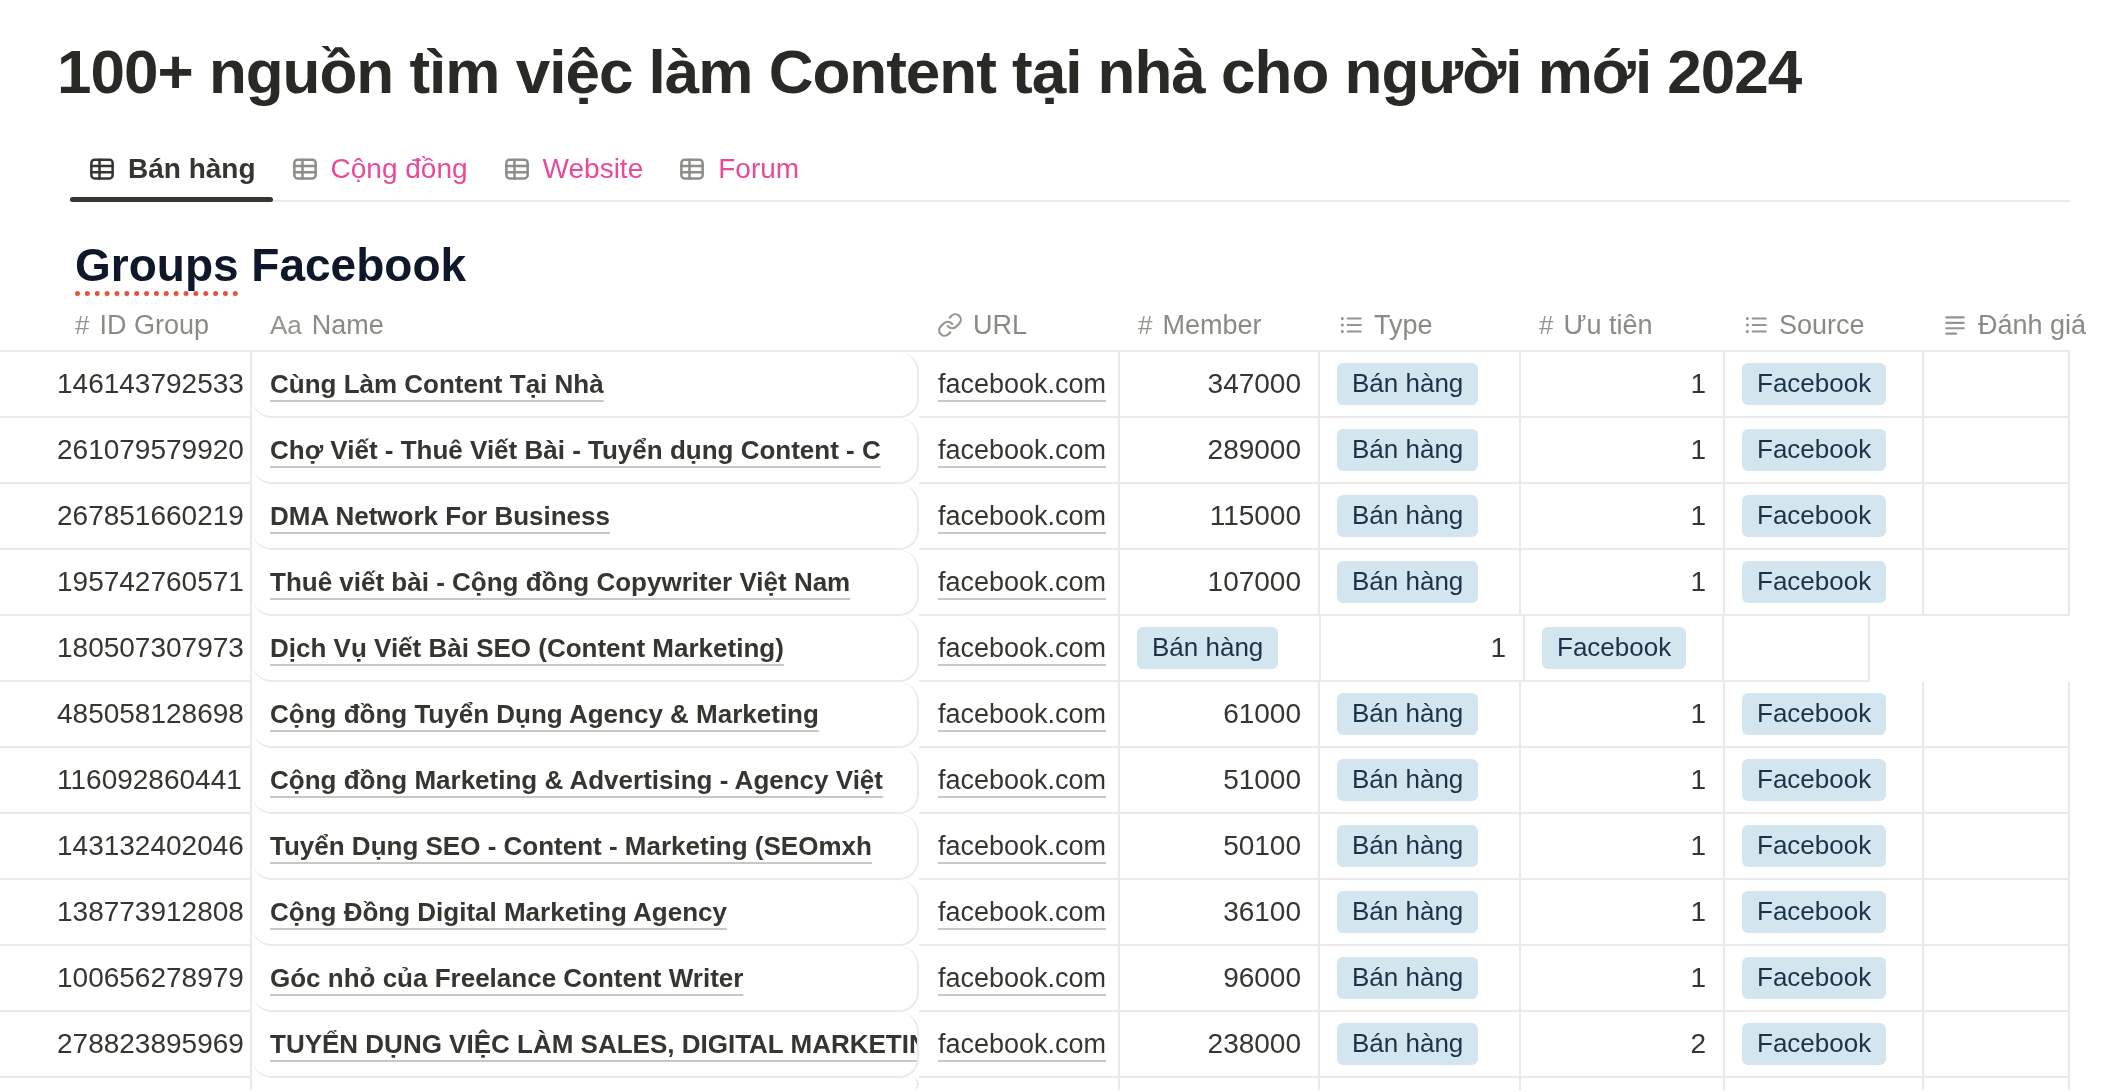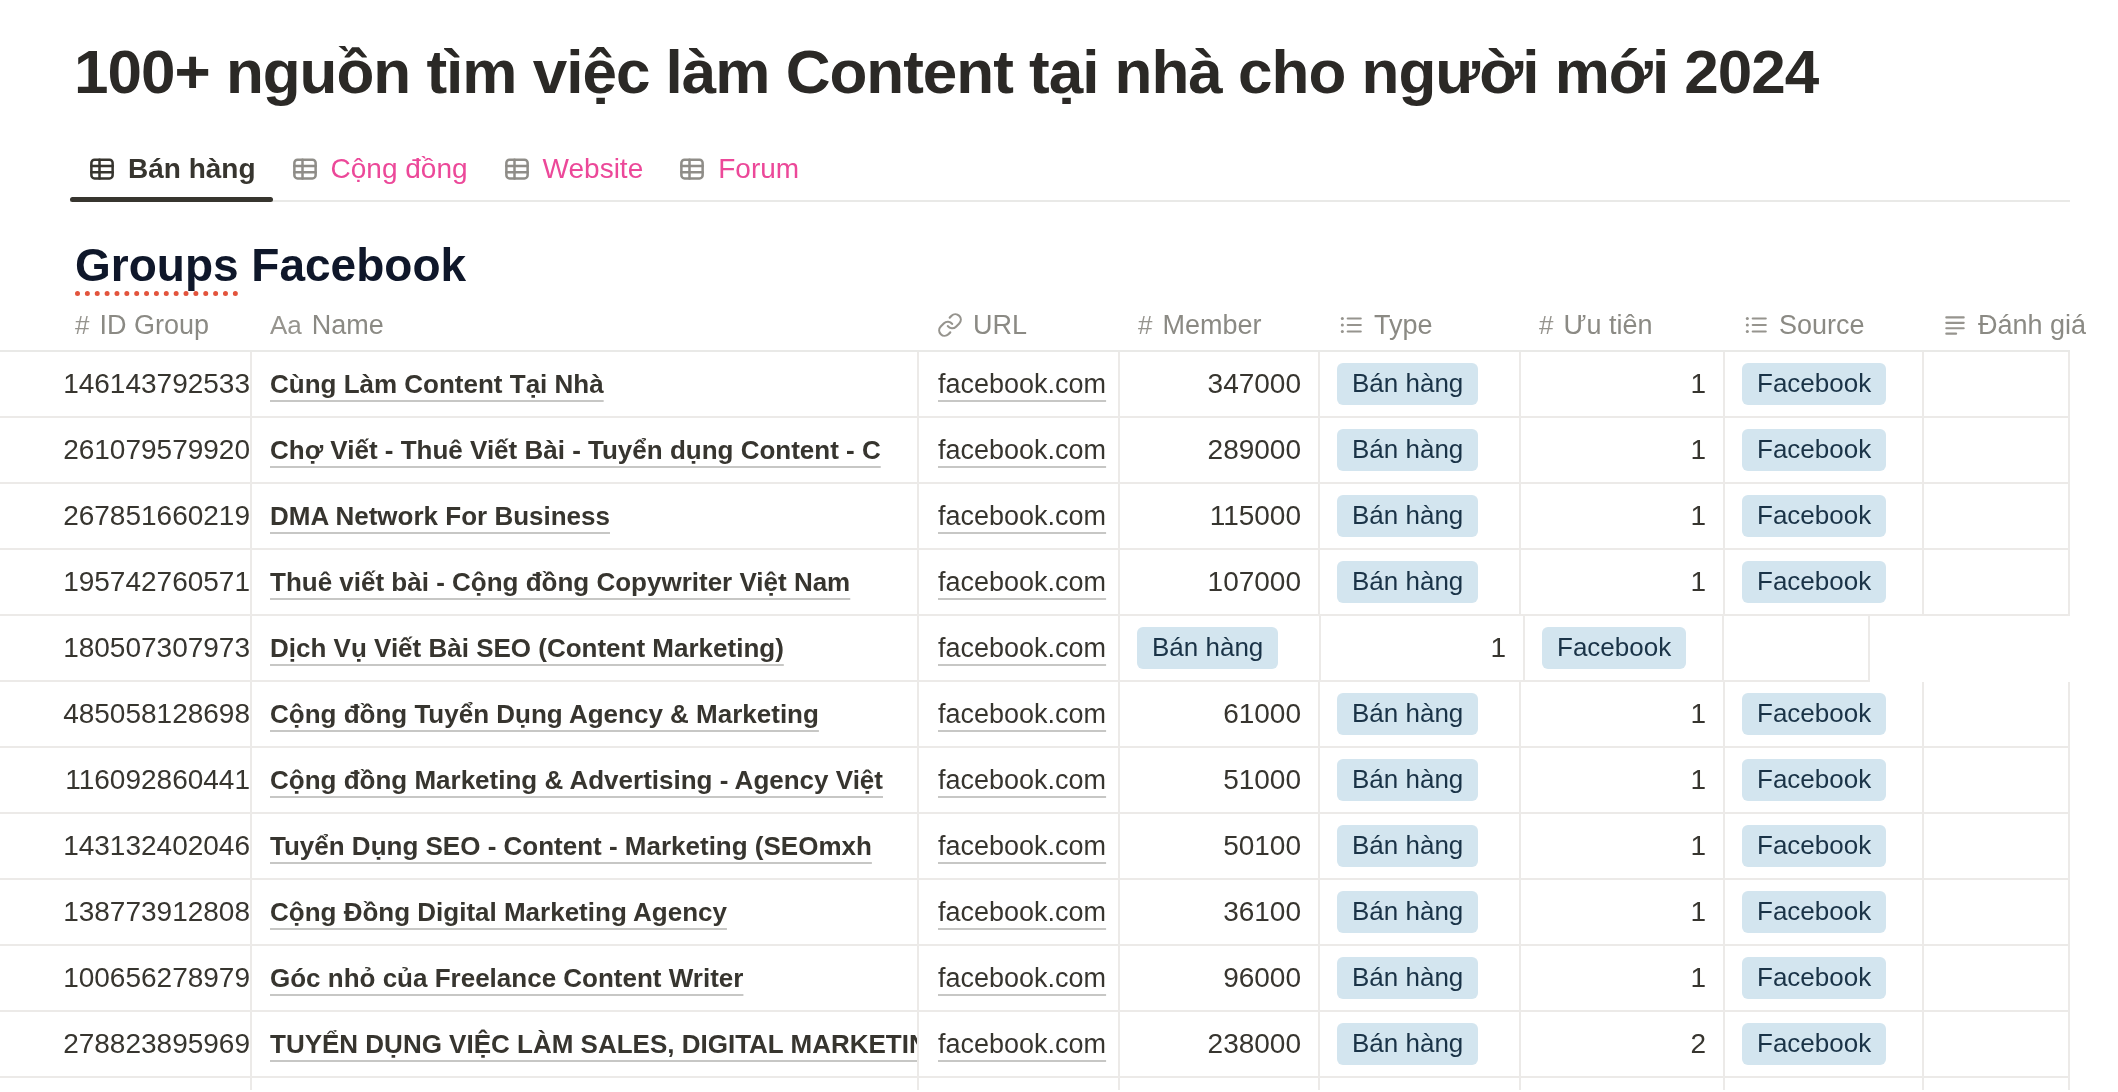--- a/index.html
+++ b/index.html
@@ -6,21 +6,21 @@
   html, body { width: 2118px; height: 1092px; overflow: hidden; }
   body {
     position: relative;
     background: #ffffff;
     color: #37352f;
     font-family: "Liberation Sans", "DejaVu Sans", sans-serif;
   }
 
   
   .title {
-    position: absolute; left: 74px; top: 36px;
+    position: absolute; left: 57px; top: 36px;
     font-size: 62px; font-weight: 700; letter-spacing: -1px;
     white-space: nowrap; color: #2b2926;
   }
 
   
   .tabs {
     position: absolute; left: 70px; top: 138px;
     width: 2000px; height: 64px;
     border-bottom: 2px solid #e9e9e7;
     display: flex; align-items: stretch;
@@ -75,22 +75,22 @@
   .trow { display: flex; height: 66px; }
   .cell {
     display: flex; align-items: center;
     border-right: 2px solid #eceae8; border-bottom: 2px solid #eceae8;
     overflow: hidden; white-space: nowrap;
     height: 100%;
   }
   .trow.stub { height: 12px; }
   .stub .cell { border-bottom: none; }
 
-  .c-id { padding-left: 57px; font-size: 28px; justify-content: flex-end; }
-  .c-name { padding-left: 18px; font-size: 26px; font-weight: 700; }
+  .c-id { padding-left: 57px; font-size: 28px; }
+  .c-name { padding-left: 18px; font-size: 26px; font-weight: 700; border-radius: 20px; }
   .c-url { padding-left: 19px; font-size: 27px; }
   .num { justify-content: flex-end; padding-right: 17px; font-size: 28px; text-align: center; }
   .c-type, .c-source { padding-left: 17px; }
 
   .link {
     text-decoration: underline;
     text-decoration-color: rgba(55,53,47,0.28);
     text-decoration-thickness: 2px;
     text-underline-offset: 7px;
     cursor: pointer;

